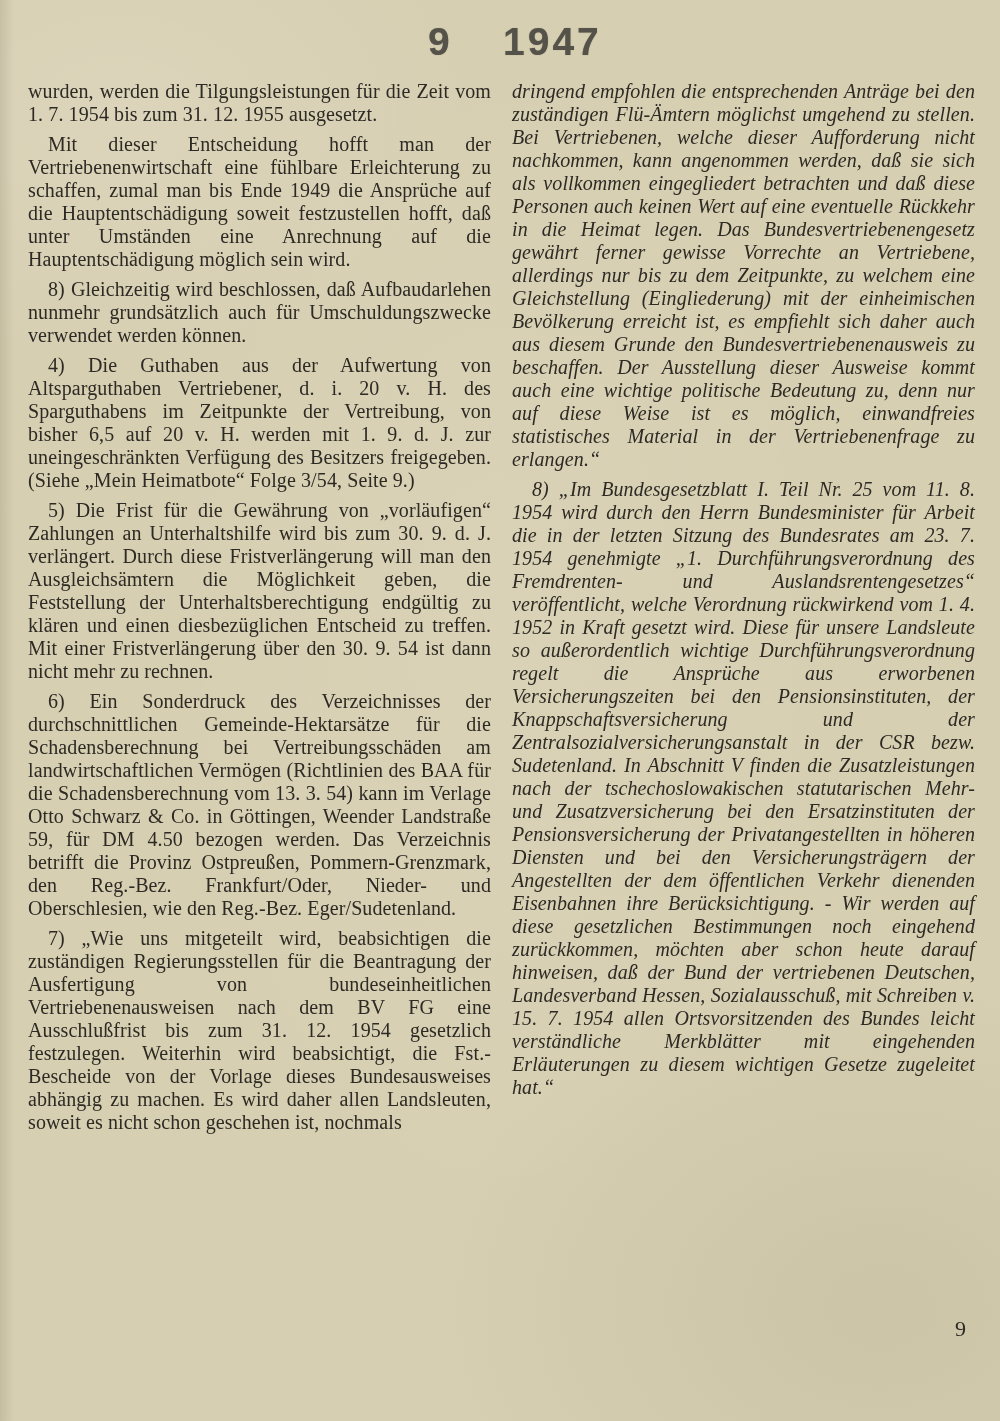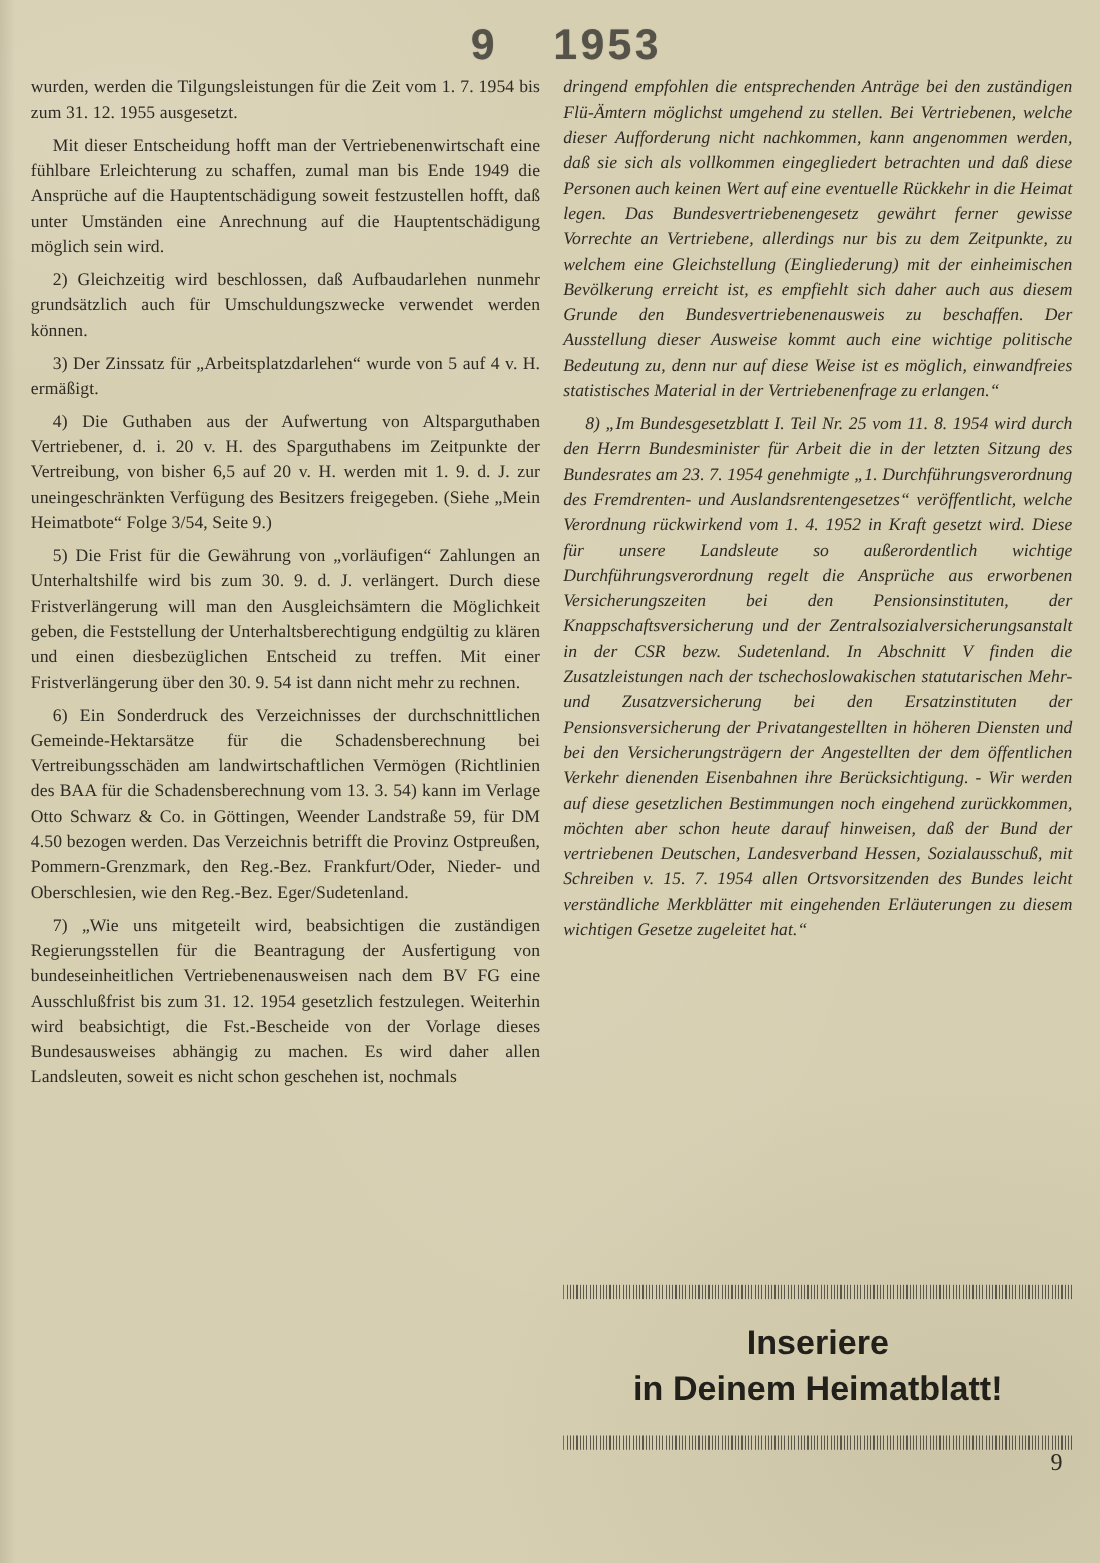--- a/index.html
+++ b/index.html
@@ -32,24 +32,24 @@
     font-weight: 700;
     font-size: 39px;
     color: #55524a;
     text-shadow: 0 0 1px rgba(85,82,74,0.5);
   }
   .hnum  { left: 428px; top: 0; }
   .hyear { left: 503px; top: 0; letter-spacing: 3px; }
 
   .col {
     position: absolute;
-    top: 68px;
+    top: 80px;
     width: 463px;
     text-align: justify;
-    font-size: 16px;
+    font-size: 20px;
     line-height: 23px;
     letter-spacing: 0.1px;
   }
   .col-left  { left: 28px; }
   .col-right { left: 512px; font-style: italic; }
   .col p { margin: 0 0 7px 0; hyphens: auto; -webkit-hyphens: auto; }
   .col p.indent { text-indent: 20px; }
 
   .ad-box {
     position: absolute;
@@ -80,41 +80,34 @@
     color: #2d2a24;
   }
 </style>
 </head>
 <body>
 
 <div class="page">
 
   <div class="page-header">
     <span class="hnum">9</span>
-    <span class="hyear">1953</span>
+    <span class="hyear">1947</span>
   </div>
 
   <div class="col col-left">
     <p class="noindent">wurden, werden die Tilgungsleistungen für die Zeit vom 1. 7. 1954 bis zum 31. 12. 1955 ausgesetzt.</p>
     <p class="indent">Mit dieser Entscheidung hofft man der Vertriebenenwirtschaft eine fühlbare Erleichterung zu schaffen, zumal man bis Ende 1949 die Ansprüche auf die Hauptentschädigung soweit festzustellen hofft, daß unter Umständen eine Anrechnung auf die Hauptentschädigung möglich sein wird.</p>
-    <p class="indent">2) Gleichzeitig wird beschlossen, daß Aufbaudarlehen nunmehr grundsätzlich auch für Umschuldungszwecke verwendet werden können.</p>
-    <p class="indent">3) Der Zinssatz für „Arbeitsplatzdarlehen“ wurde von 5 auf 4 v. H. ermäßigt.</p>
+    <p class="indent">8) Gleichzeitig wird beschlossen, daß Aufbaudarlehen nunmehr grundsätzlich auch für Umschuldungszwecke verwendet werden können.</p>
     <p class="indent">4) Die Guthaben aus der Aufwertung von Altsparguthaben Vertriebener, d. i. 20 v. H. des Sparguthabens im Zeitpunkte der Vertreibung, von bisher 6,5 auf 20 v. H. werden mit 1. 9. d. J. zur uneingeschränkten Verfügung des Besitzers freigegeben. (Siehe „Mein Heimatbote“ Folge 3/54, Seite 9.)</p>
     <p class="indent">5) Die Frist für die Gewährung von „vorläufigen“ Zahlungen an Unterhaltshilfe wird bis zum 30. 9. d. J. verlängert. Durch diese Fristverlängerung will man den Ausgleichsämtern die Möglichkeit geben, die Feststellung der Unterhaltsberechtigung endgültig zu klären und einen diesbezüglichen Entscheid zu treffen. Mit einer Fristverlängerung über den 30. 9. 54 ist dann nicht mehr zu rechnen.</p>
     <p class="indent">6) Ein Sonderdruck des Verzeichnisses der durchschnittlichen Gemeinde-Hektarsätze für die Schadensberechnung bei Vertreibungsschäden am landwirtschaftlichen Vermögen (Richtlinien des BAA für die Schadensberechnung vom 13. 3. 54) kann im Verlage Otto Schwarz &amp; Co. in Göttingen, Weender Landstraße 59, für DM 4.50 bezogen werden. Das Verzeichnis betrifft die Provinz Ostpreußen, Pommern-Grenzmark, den Reg.-Bez. Frankfurt/Oder, Nieder- und Oberschlesien, wie den Reg.-Bez. Eger/Sudetenland.</p>
     <p class="indent">7) „Wie uns mitgeteilt wird, beabsichtigen die zuständigen Regierungsstellen für die Beantragung der Ausfertigung von bundeseinheitlichen Vertriebenenausweisen nach dem BV FG eine Ausschlußfrist bis zum 31. 12. 1954 gesetzlich festzulegen. Weiterhin wird beabsichtigt, die Fst.-Bescheide von der Vorlage dieses Bundesausweises abhängig zu machen. Es wird daher allen Landsleuten, soweit es nicht schon geschehen ist, nochmals</p>
   </div>
 
   <div class="col col-right">
     <p class="noindent">dringend empfohlen die entsprechenden Anträge bei den zuständigen Flü-Ämtern möglichst umgehend zu stellen. Bei Vertriebenen, welche dieser Aufforderung nicht nachkommen, kann angenommen werden, daß sie sich als vollkommen eingegliedert betrachten und daß diese Personen auch keinen Wert auf eine eventuelle Rückkehr in die Heimat legen. Das Bundesvertriebenengesetz gewährt ferner gewisse Vorrechte an Vertriebene, allerdings nur bis zu dem Zeitpunkte, zu welchem eine Gleichstellung (Eingliederung) mit der einheimischen Bevölkerung erreicht ist, es empfiehlt sich daher auch aus diesem Grunde den Bundesvertriebenenausweis zu beschaffen. Der Ausstellung dieser Ausweise kommt auch eine wichtige politische Bedeutung zu, denn nur auf diese Weise ist es möglich, einwandfreies statistisches Material in der Vertriebenenfrage zu erlangen.“</p>
     <p class="indent">8) „Im Bundesgesetzblatt I. Teil Nr. 25 vom 11. 8. 1954 wird durch den Herrn Bundesminister für Arbeit die in der letzten Sitzung des Bundesrates am 23. 7. 1954 genehmigte „1. Durchführungsverordnung des Fremdrenten- und Auslandsrentengesetzes“ veröffentlicht, welche Verordnung rückwirkend vom 1. 4. 1952 in Kraft gesetzt wird. Diese für unsere Landsleute so außerordentlich wichtige Durchführungsverordnung regelt die Ansprüche aus erworbenen Versicherungszeiten bei den Pensionsinstituten, der Knappschaftsversicherung und der Zentralsozialversicherungsanstalt in der CSR bezw. Sudetenland. In Abschnitt V finden die Zusatzleistungen nach der tschechoslowakischen statutarischen Mehr- und Zusatzversicherung bei den Ersatzinstituten der Pensionsversicherung der Privatangestellten in höheren Diensten und bei den Versicherungsträgern der Angestellten der dem öffentlichen Verkehr dienenden Eisenbahnen ihre Berücksichtigung. - Wir werden auf diese gesetzlichen Bestimmungen noch eingehend zurückkommen, möchten aber schon heute darauf hinweisen, daß der Bund der vertriebenen Deutschen, Landesverband Hessen, Sozialausschuß, mit Schreiben v. 15. 7. 1954 allen Ortsvorsitzenden des Bundes leicht verständliche Merkblätter mit eingehenden Erläuterungen zu diesem wichtigen Gesetze zugeleitet hat.“</p>
   </div>
 
-  <div class="ad-box">
-    <div class="stripe"></div>
-    <div class="ad-line1">Inseriere</div>
-    <div class="ad-line2">in Deinem Heimatblatt!</div>
-    <div class="stripe"></div>
-  </div>
 
   <div class="page-number">9</div>
 
 </div>
 
 </body></html>

